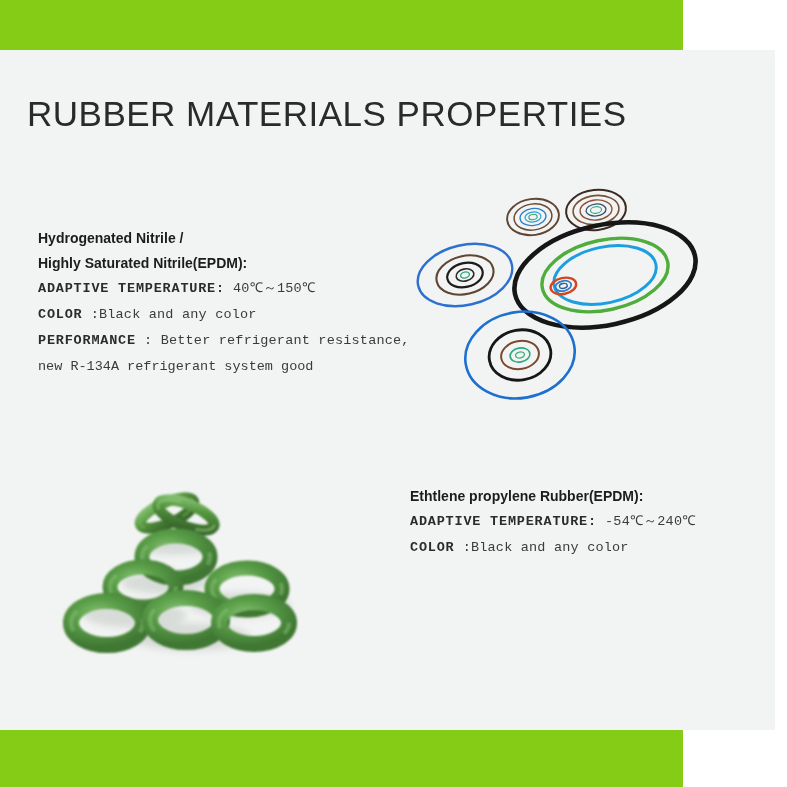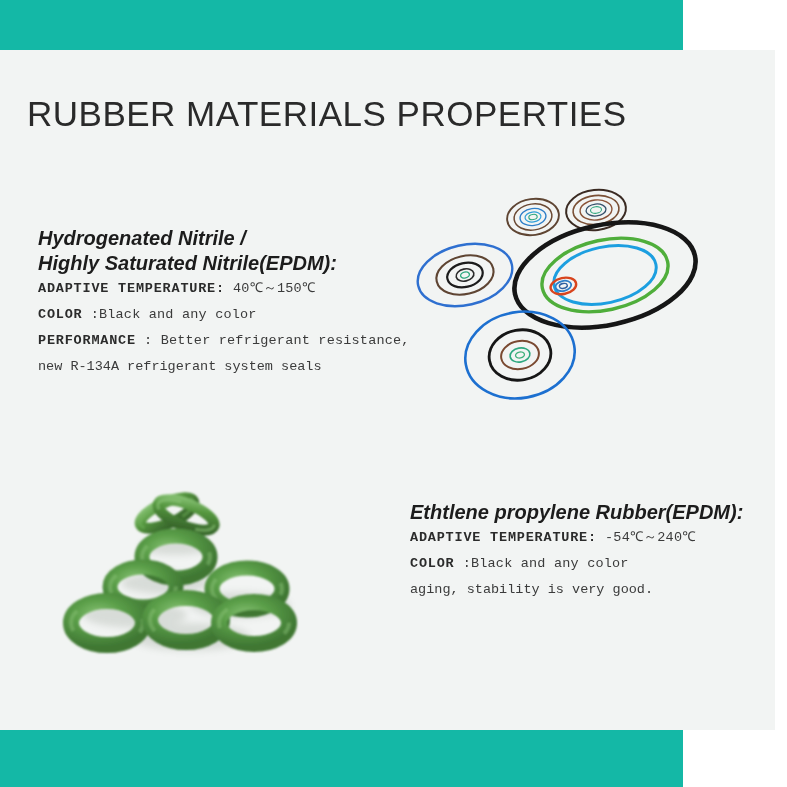--- a/index.html
+++ b/index.html
@@ -4,51 +4,51 @@
 <title>Rubber Materials Properties</title>
 <style>
   html,body{margin:0;padding:0;}
   body{
     width:787px;height:787px;overflow:hidden;
     background:#ffffff;
     font-family:"Liberation Sans", sans-serif;
   }
   #page{
     position:relative;width:683px;height:787px;
-    background:#14b8a6;
+    background:#84cc16;
   }
   
   #panel{
     position:absolute;left:0;top:50px;width:775px;height:680px;
     background:#f2f4f3;
   }
   #page-title{
     position:absolute;left:27px;top:94px;
     font-family:"Liberation Sans", sans-serif;
     font-size:35px;font-weight:400;letter-spacing:.5px;
     color:#2a2a2a;white-space:nowrap;
   }
 
   
   .block{position:absolute;}
   .blk-heading{
     font-family:"Liberation Sans", sans-serif;
-    font-size:20px;font-weight:bold;color:#1c1c1c;
-    line-height:25px;white-space:nowrap;font-style:italic;
+    font-size:14px;font-weight:bold;color:#1c1c1c;
+    line-height:25px;white-space:nowrap;
   }
   .spec-line{
     font-family:"Liberation Mono","DejaVu Sans Mono",monospace;
     font-size:13.5px;color:#3b3b3b;line-height:26px;
     white-space:nowrap;
   }
   .spec-line .lbl{font-weight:bold;color:#2b2b2b;letter-spacing:.8px;}
   .spec-line .val{letter-spacing:.2px;}
 
   #block-hnbr{left:38px;top:226px;width:380px;}
-  #block-epdm{left:410px;top:500px;width:360px;}
+  #block-epdm{left:410px;top:484px;width:360px;}
 
   
   #oring-cluster{position:absolute;left:400px;top:180px;width:315px;height:255px;}
   #oring-cluster svg{display:block;}
 
   
   #green-orings{position:absolute;left:55px;top:465px;width:270px;height:200px;}
   #green-orings svg{display:block;}
 </style>
 </head>
@@ -68,34 +68,33 @@
       <span class="val">40℃～150℃</span>
     </div>
     <div class="spec-line">
       <span class="lbl">COLOR</span>
       <span class="val">:Black and any color</span>
     </div>
     <div class="spec-line">
       <span class="lbl">PERFORMANCE</span>
       <span class="val">: Better refrigerant resistance,</span>
     </div>
-    <div class="spec-line">new R-134A refrigerant system seals</div>
+    <div class="spec-line">new R-134A refrigerant system good</div>
   </div>
 
   <div class="block" id="block-epdm">
     <div class="blk-heading">Ethtlene propylene Rubber(EPDM):</div>
     <div class="spec-line">
       <span class="lbl">ADAPTIVE  TEMPERATURE:</span>
       <span class="val">-54℃～240℃</span>
     </div>
     <div class="spec-line">
       <span class="lbl">COLOR</span>
       <span class="val">:Black and any color</span>
     </div>
-    <div class="spec-line">aging, stability is very good.</div>
   </div>
 
   <div id="oring-cluster">
     <svg width="315" height="255" viewBox="0 0 315 255" xmlns="http://www.w3.org/2000/svg">
       <defs>
         <filter id="soft" x="-20%" y="-20%" width="140%" height="140%">
           <feGaussianBlur stdDeviation="0.45"></feGaussianBlur>
         </filter>
       </defs>
       <g filter="url(#soft)" fill="none" stroke-linecap="round">

